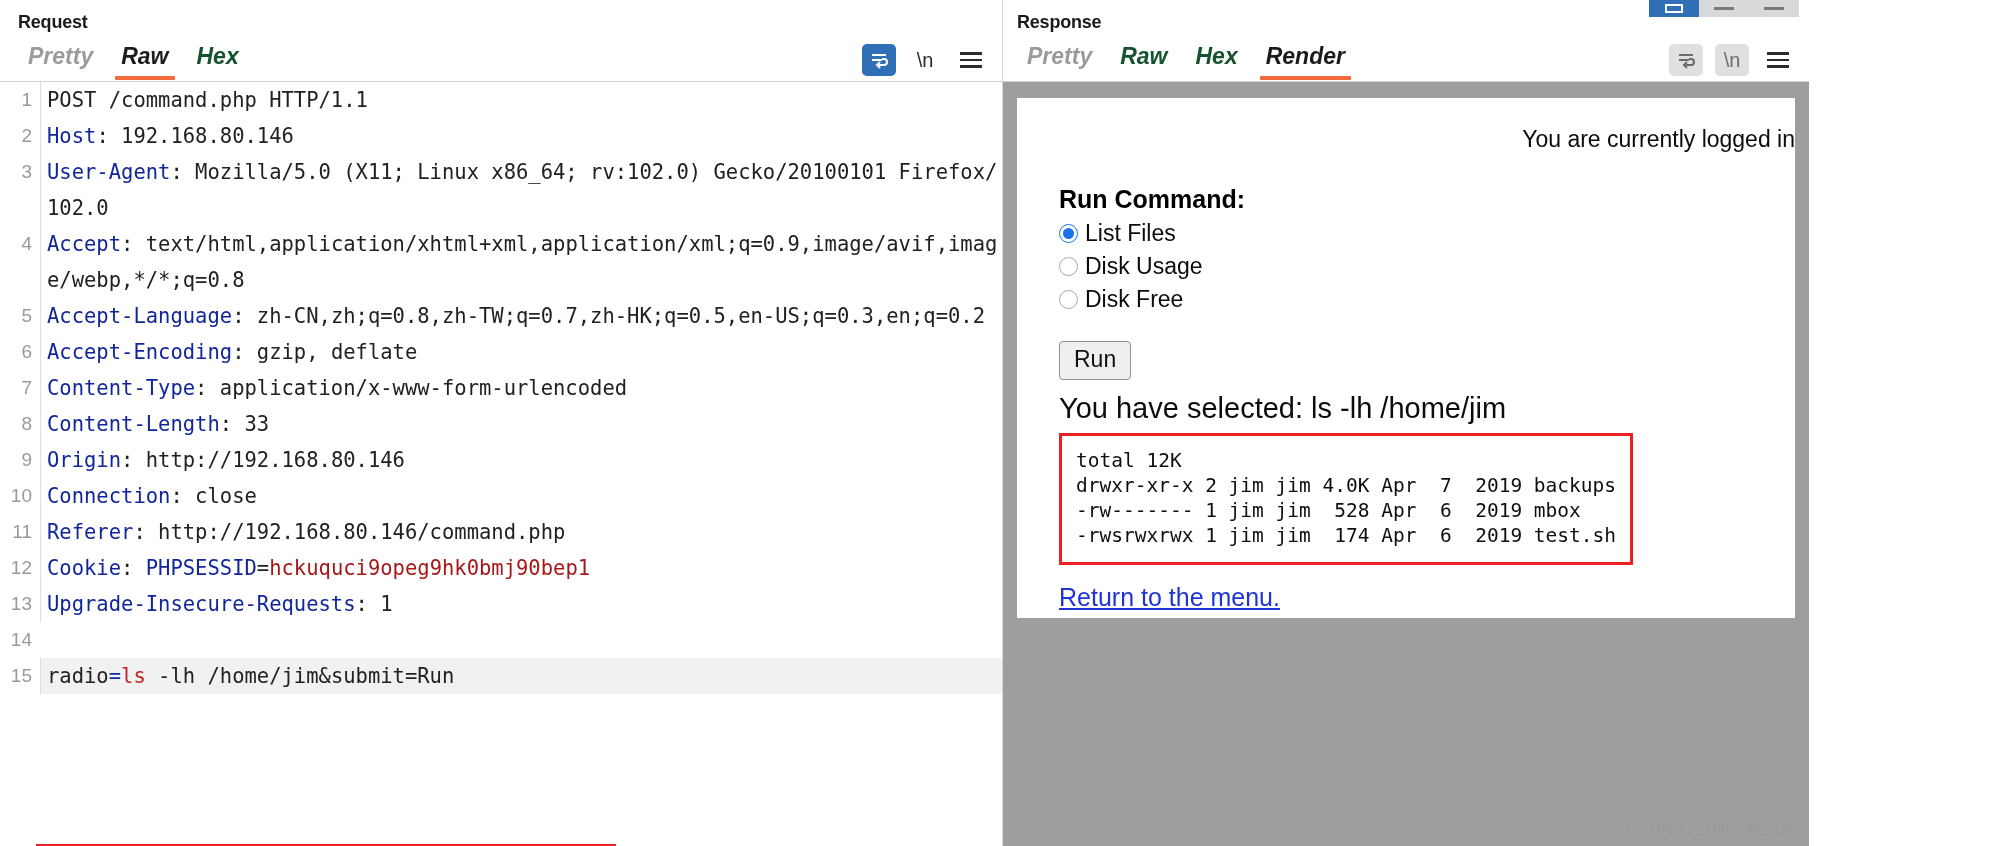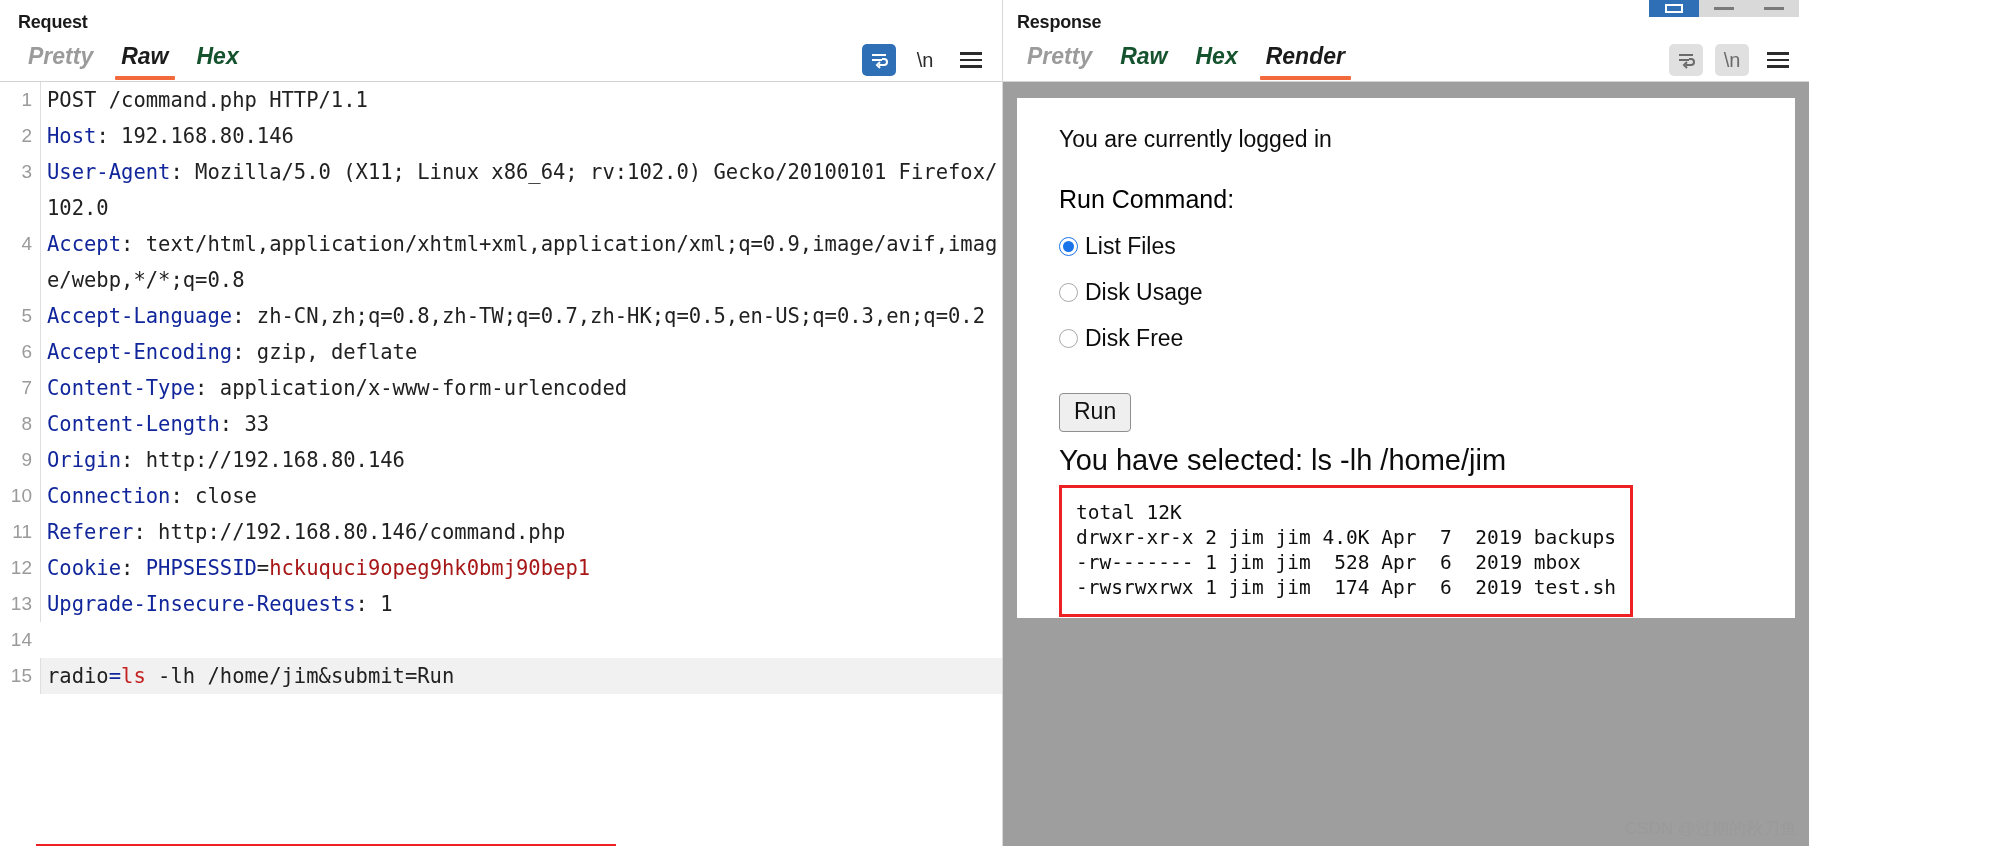--- a/index.html
+++ b/index.html
@@ -153,33 +153,34 @@
     background: #ffffff;
     height: 520px;
     padding: 26px 0 0 42px;
     overflow: hidden;
   }
   .r-text {
     font-family: "Liberation Sans", sans-serif;
     font-size: 23px;
     color: #0c0c0c;
     line-height: 1.35;
+    text-align: right;
   }
   .r-h3 {
     font-family: "Liberation Sans", sans-serif;
     font-size: 25px;
-    font-weight: normal;
+    font-weight: bold;
     color: #000;
     margin: 30px 0 4px 0;
   }
   .radio-row {
     display: flex;
     align-items: center;
     gap: 7px;
-    margin: 19px 0;
+    margin: 6px 0;
     font-size: 23px;
     color: #0c0c0c;
   }
   .radio {
     width: 19px; height: 19px;
     border-radius: 50%;
     border: 1px solid #a9a9a9;
     background: #fff;
     position: relative;
     flex: 0 0 19px;

